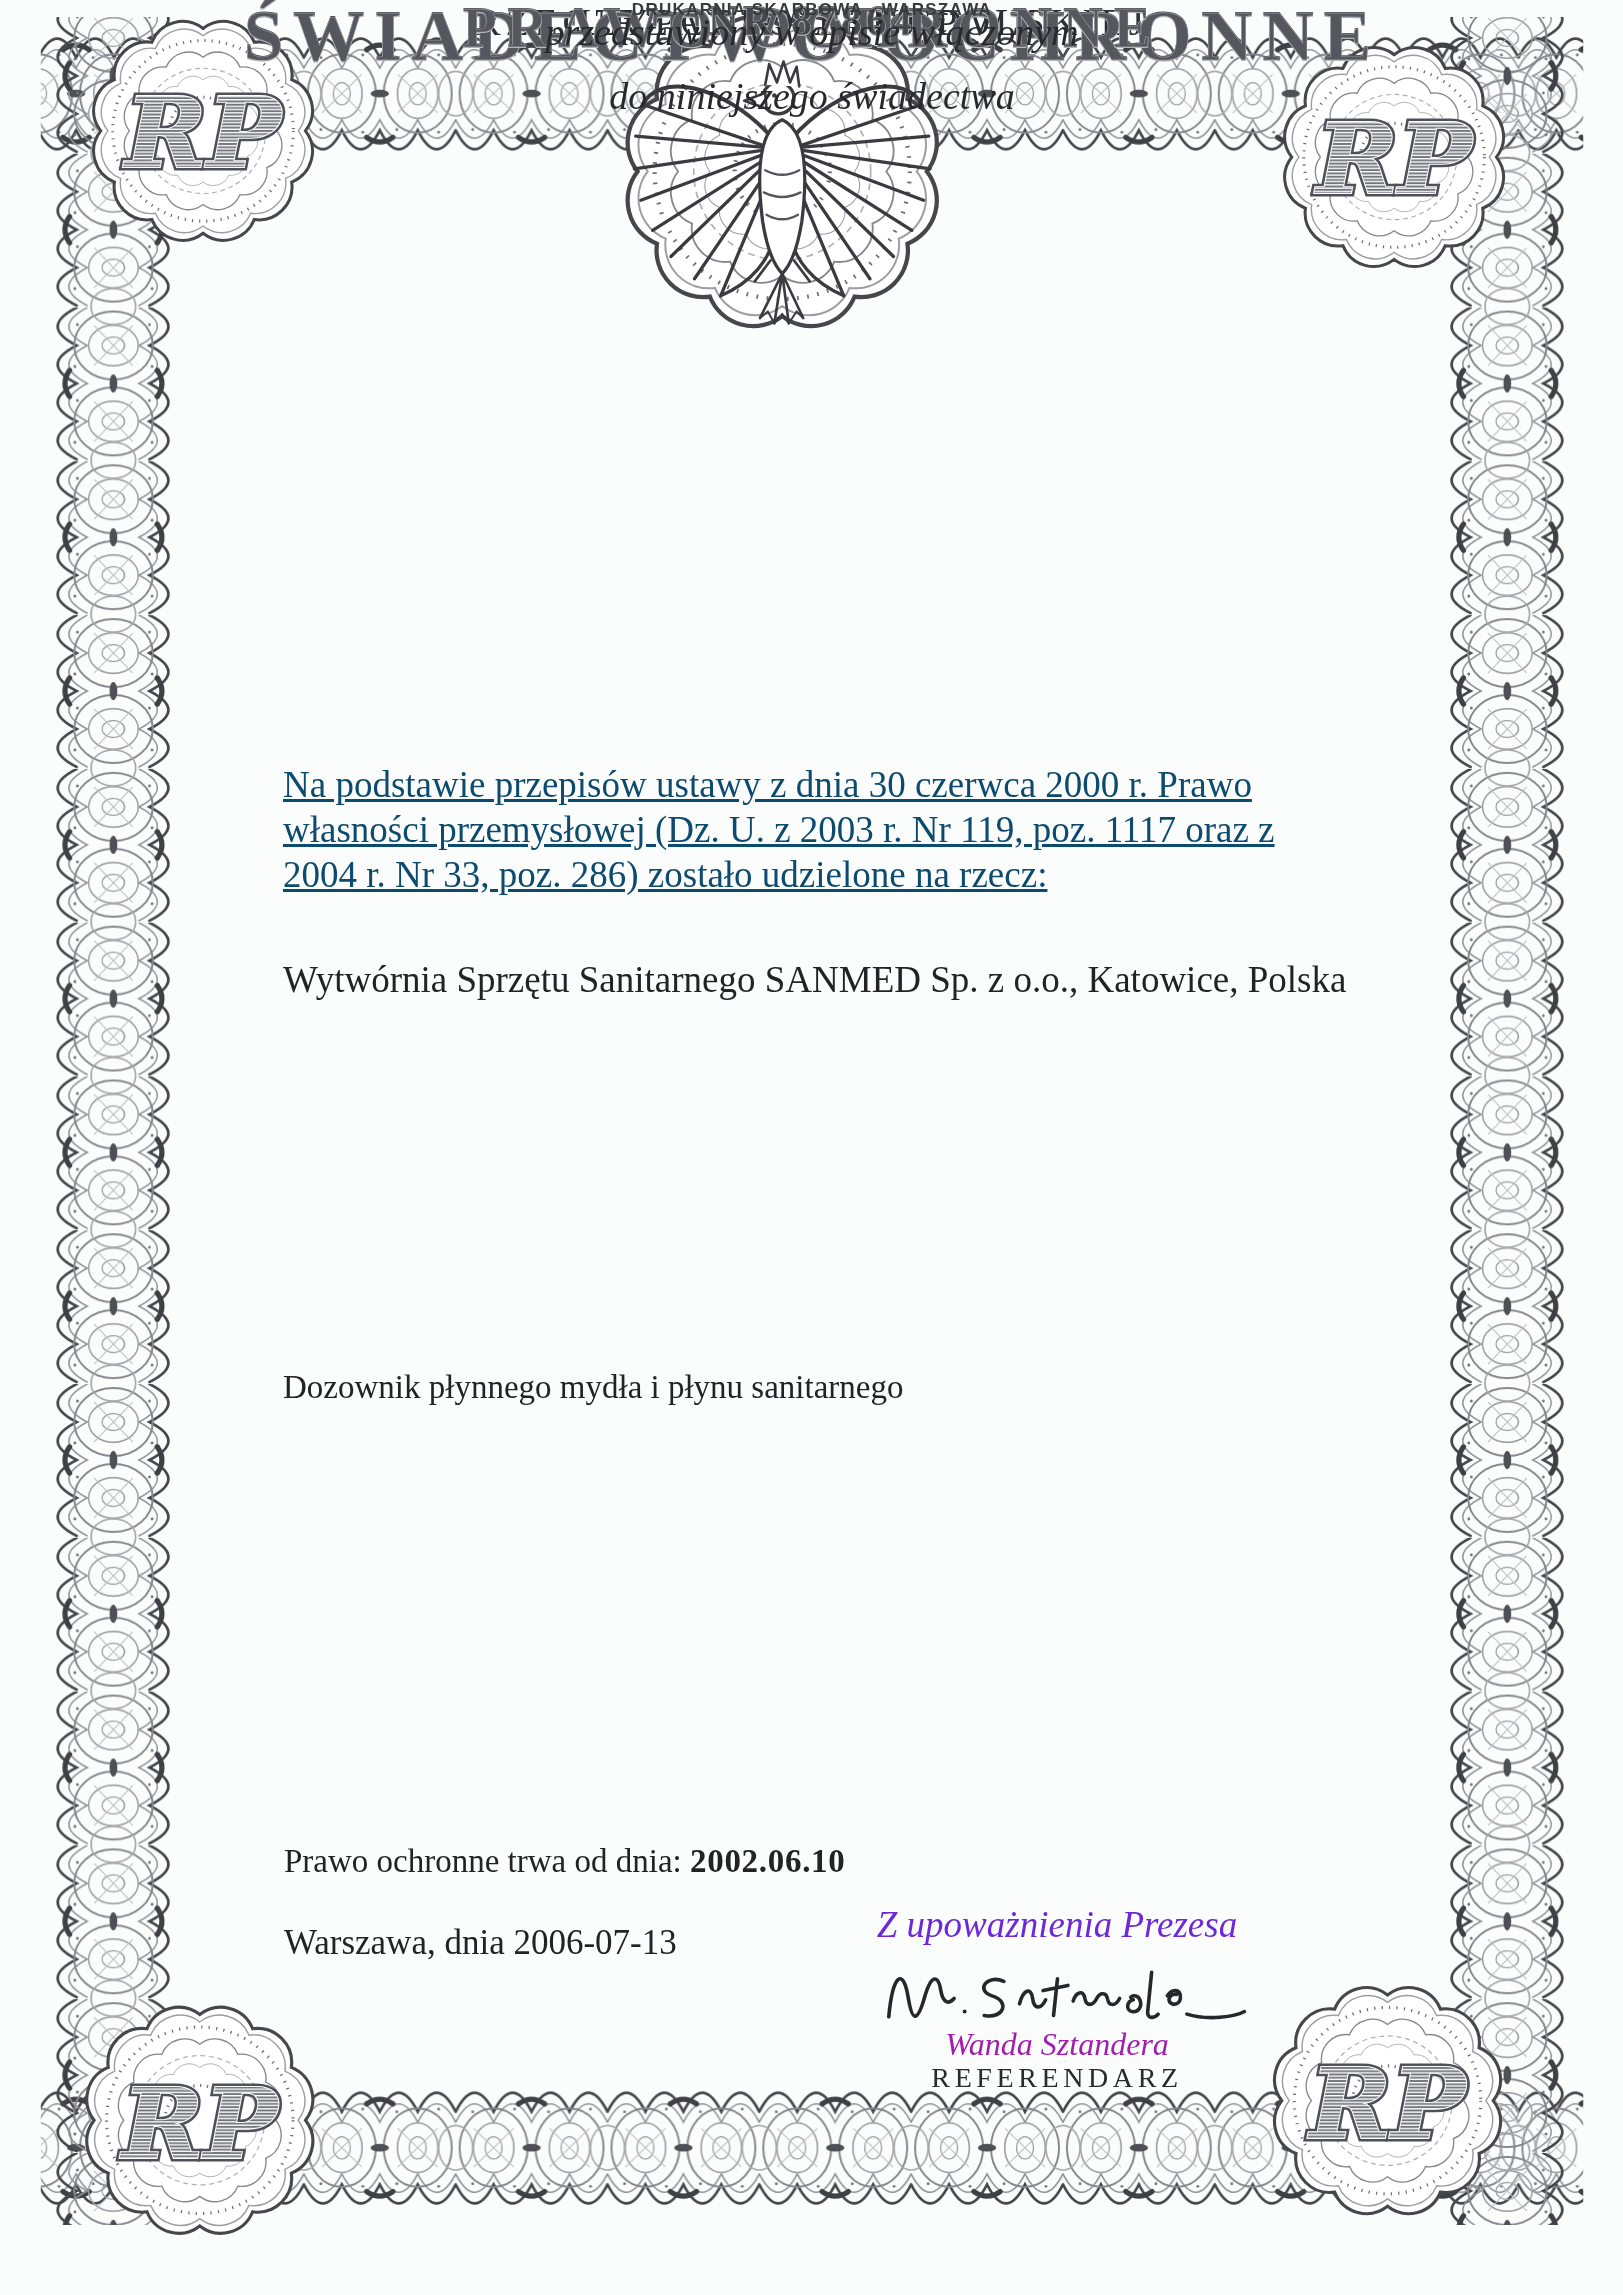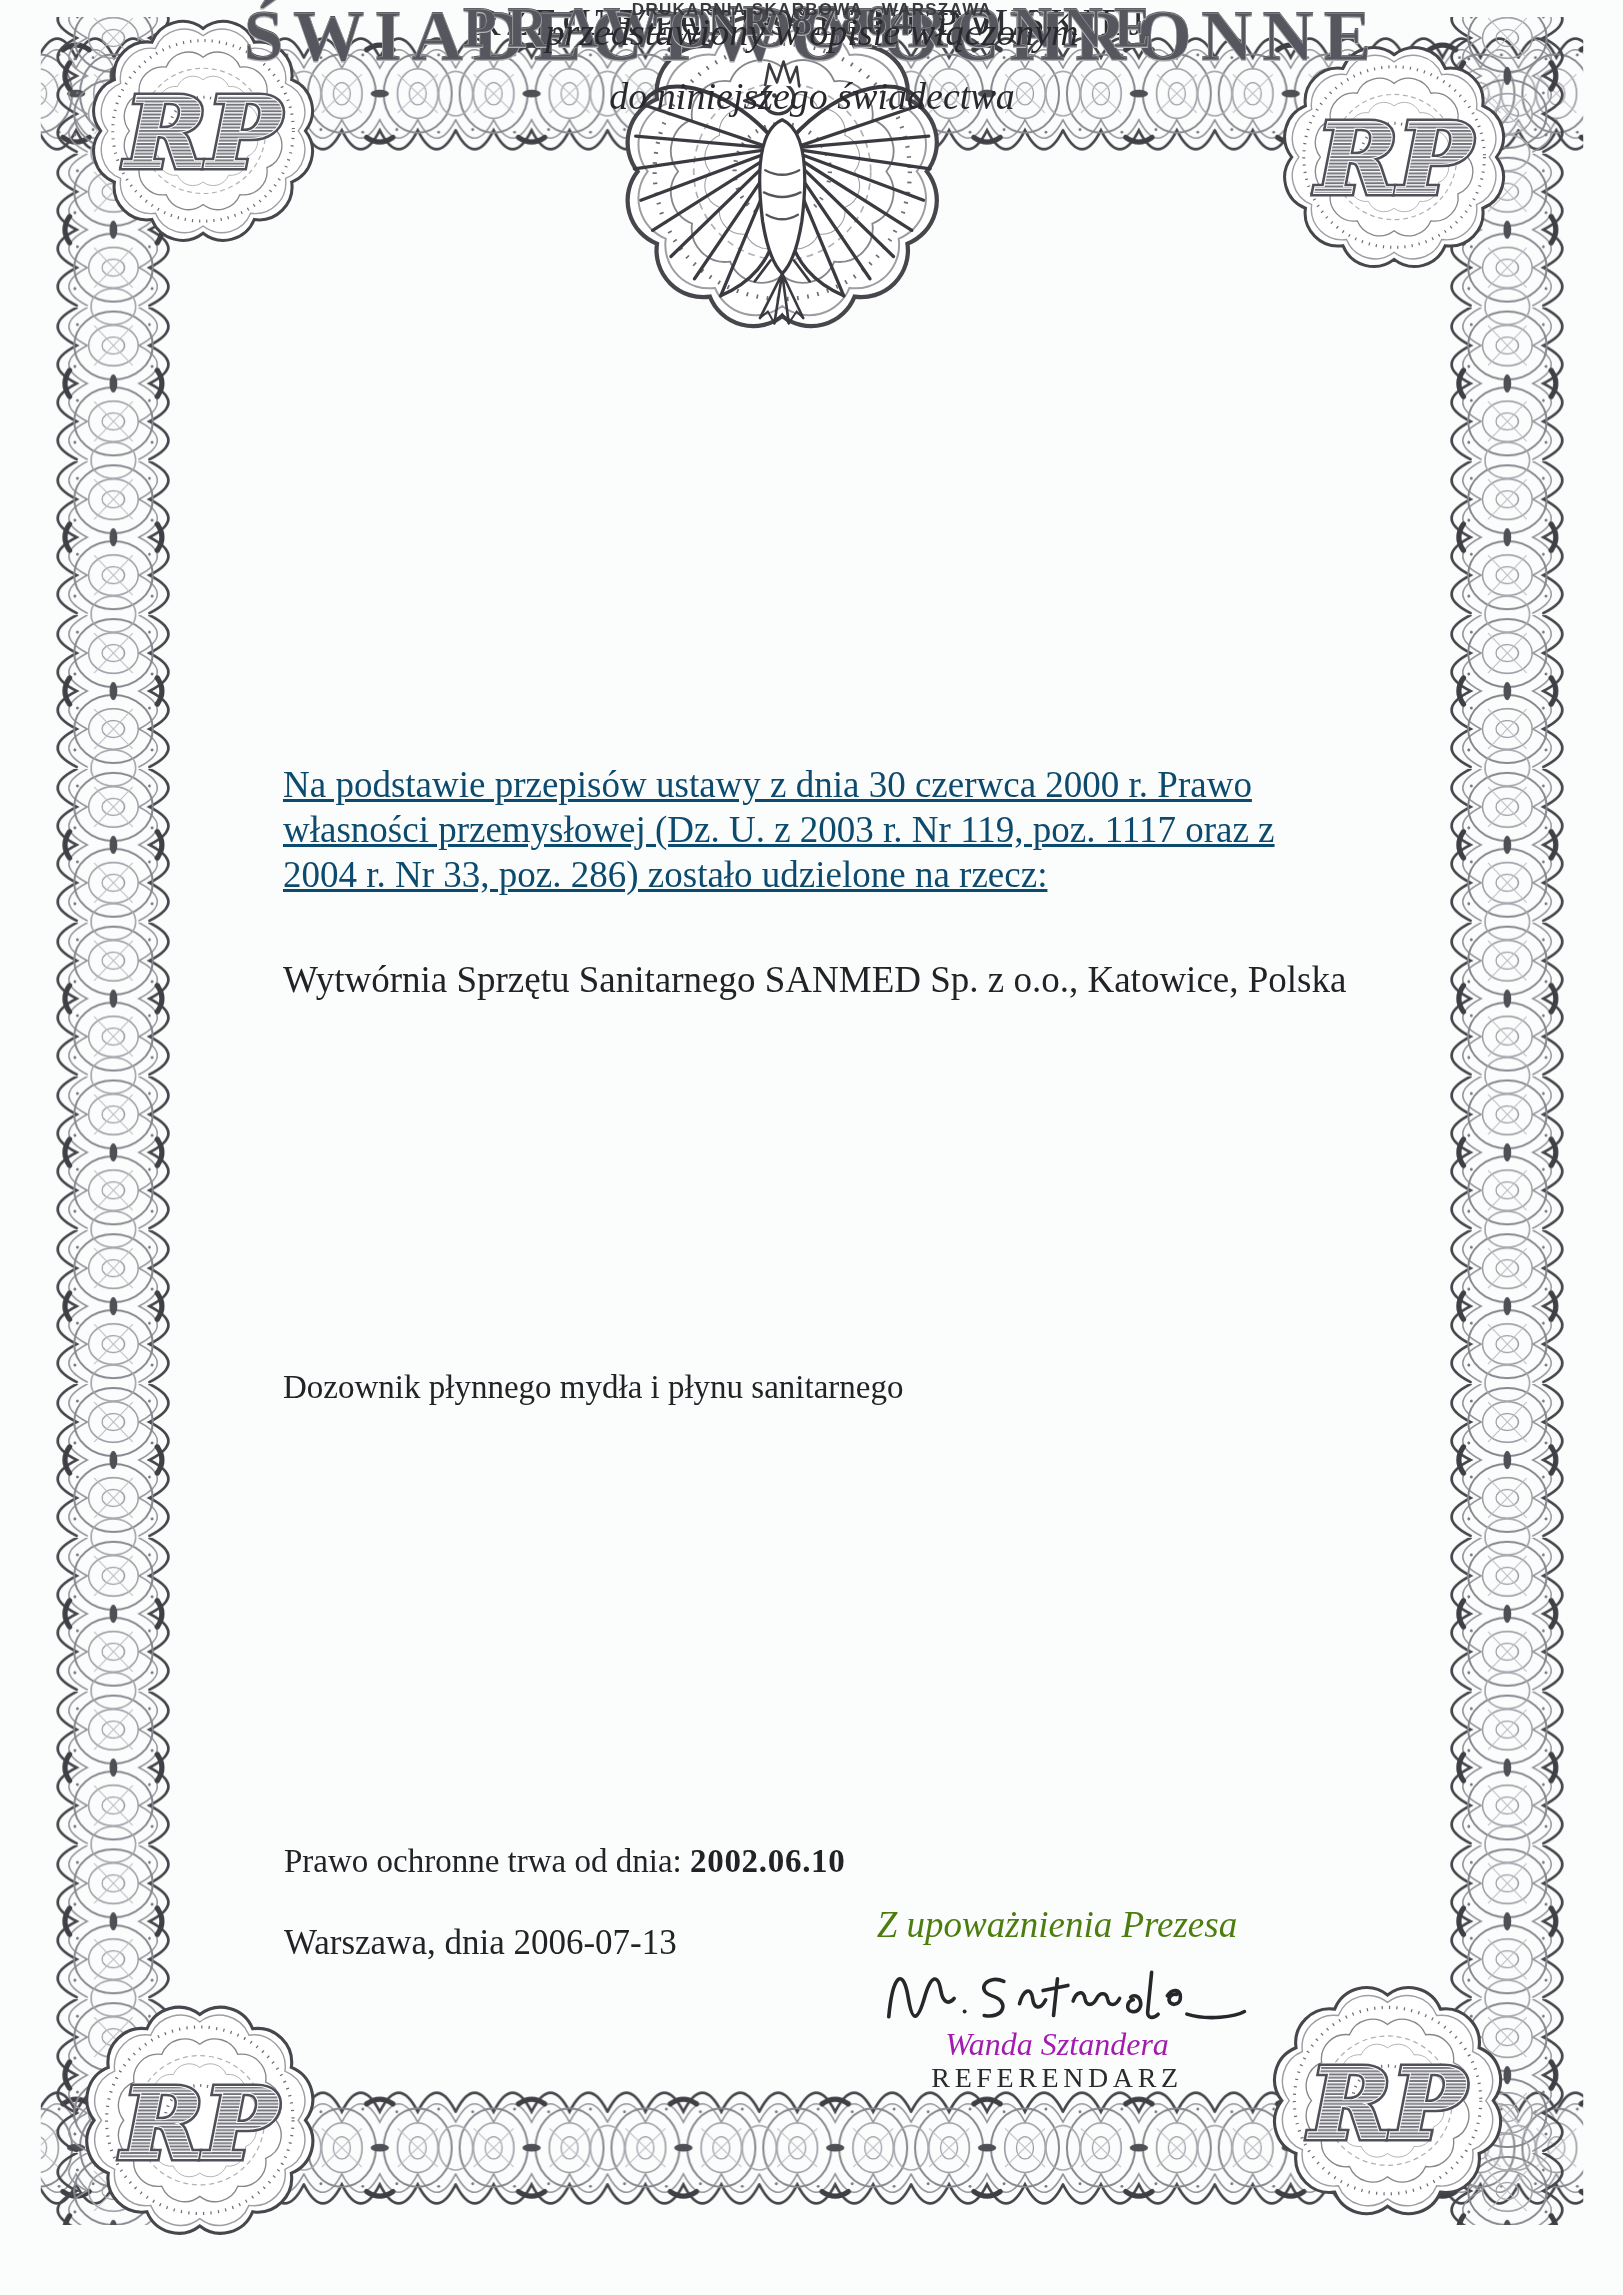--- a/index.html
+++ b/index.html
@@ -71,21 +71,21 @@
     left:284px;top:1843px;
     font-size:33px;color:#232327;
   }
   .validity .date{font-weight:700;letter-spacing:0.7px;}
   .place-date{
     left:284px;top:1923px;
     font-size:35px;color:#232327;
   }
   .auth{
     left:851px;top:1903px;width:412px;text-align:center;
-    font-style:italic;font-size:37px;color:#4d7c0f;
+    font-style:italic;font-size:37px;color:#6d28d9;
   }
   .signature-svg{left:874px;top:1954px;}
   .signer-name{
     left:851px;top:2026px;width:412px;text-align:center;
     font-style:italic;font-size:32px;color:#a21caf;
   }
   .signer-title{
     left:851px;top:2062px;width:412px;text-align:center;
     font-size:28px;letter-spacing:4.6px;color:#2a2a2f;
   }

